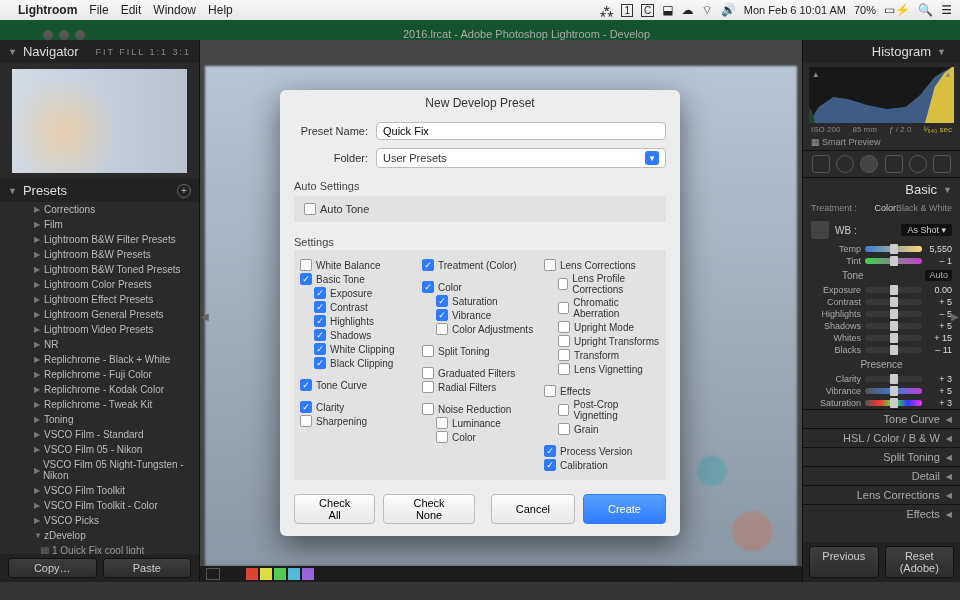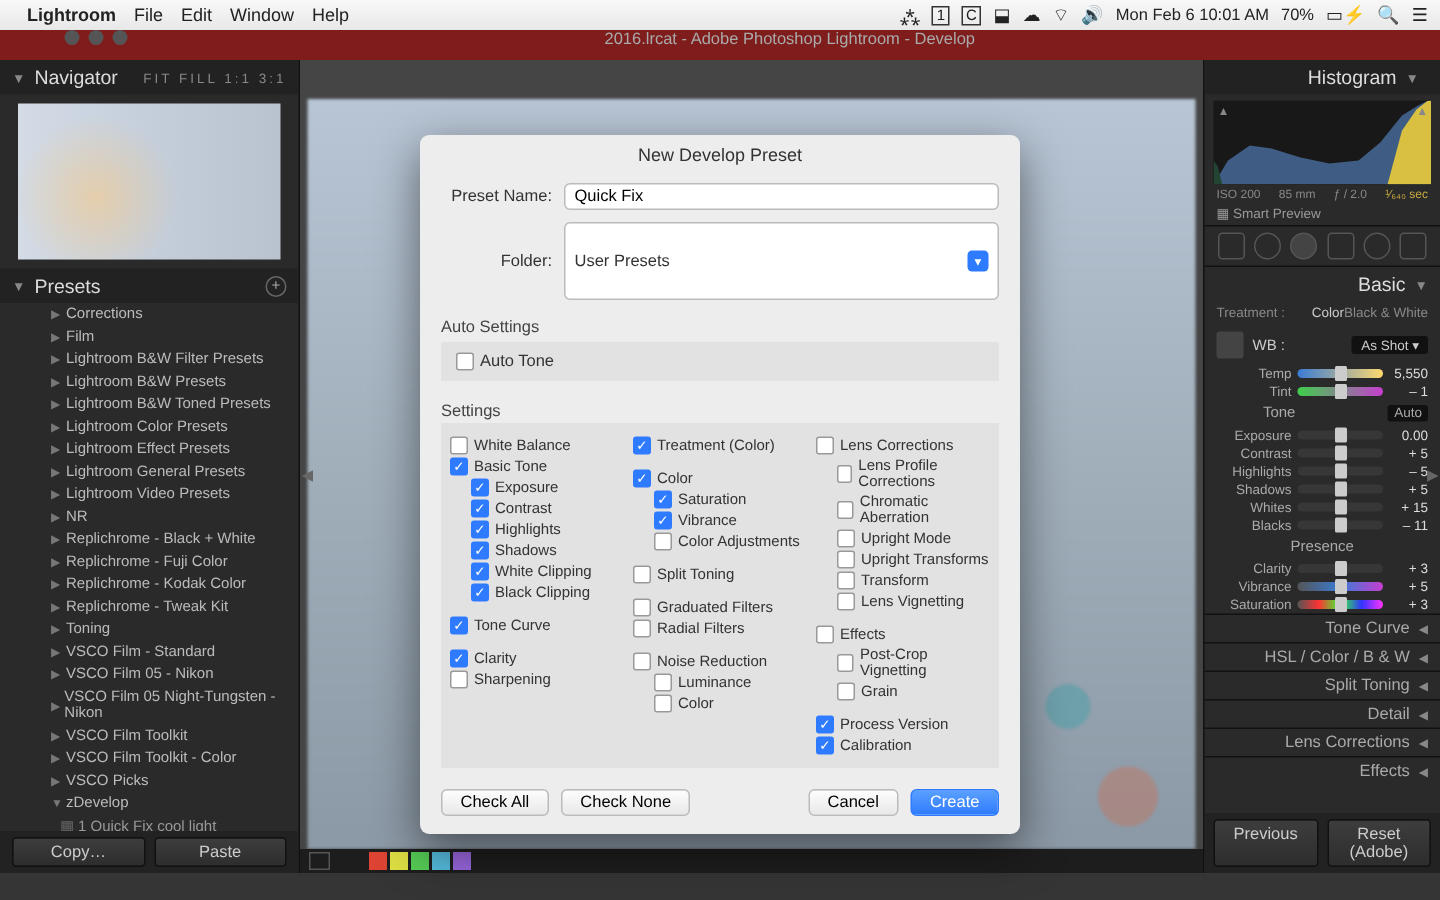--- a/index.html
+++ b/index.html
@@ -8,21 +8,21 @@
   
   .menubar { height: 20px; background: linear-gradient(#f8f8f8,#e8e8e8); display: flex; align-items: center; padding: 0 8px; color: #222; font-size: 12px; }
   .menubar .apple { font-size: 14px; margin-right: 10px; }
   .menubar .app { font-weight: bold; margin-right: 12px; }
   .menubar .menu-item { margin-right: 12px; }
   .menubar .spacer { flex: 1; }
   .menubar .status { margin-left: 8px; font-size: 11px; }
   .menubar .icn { margin-left: 8px; }
 
   
-  .titlebar { height: 20px; background: #7f1d1d; display: flex; align-items: flex-start; font-size: 11px; color: #aaa; padding-left: 35px; }
+  .titlebar { height: 20px; background: #14532d; display: flex; align-items: flex-end; font-size: 11px; color: #aaa; padding-left: 35px; }
   .titlebar .dots { display: flex; gap: 6px; margin: 0 8px; }
   .titlebar .dot { width: 10px; height: 10px; border-radius: 50%; background: #555; }
   .titlebar .title { flex: 1; text-align: center; }
 
   
   .workspace { position: absolute; top: 40px; bottom: 18px; left: 0; right: 0; display: flex; }
 
   
   .panel-left { width: 200px; background: #2a2a2a; display: flex; flex-direction: column; border-right: 1px solid #111; }
   .section-header { display:flex; align-items:center; padding: 4px 8px; background: #222; color: #ddd; font-size: 13px; }
@@ -80,33 +80,33 @@
   .panel-strip .t { margin-left:auto; color:#aaa;}
   .panel-strip .tri{margin-left:6px;font-size:8px;}
   .right-footer{display:flex;gap:6px;padding:4px 6px;background:#222;margin-top:auto;}
 
   
   .modal { position:absolute; top:90px; left:280px; width:400px; background:#ededed; border-radius:6px; box-shadow:0 10px 30px rgba(0,0,0,.5); color:#333; font-size:11px; }
   .modal-title { text-align:center; padding:6px 0 10px; font-size:12px; }
   .modal .form-row { display:flex; align-items:center; padding:2px 14px 6px; }
   .modal .form-row .flabel{ width:74px; text-align:right; margin-right:8px; font-size:11px;}
   .modal input[type=text]{ flex:1; border:1px solid #bbb; border-radius:4px; padding:2px 6px; font-size:11px; background:#fff;}
-  .modal .select { flex:1; border:1px solid #bbb; border-radius:4px; padding:18px 6px; font-size:11px; background:#fff; display:flex; align-items:center;}
+  .modal .select { flex:1; border:1px solid #bbb; border-radius:4px; padding:2px 6px; font-size:11px; background:#fff; display:flex; align-items:center;}
   .modal .select .chev{margin-left:auto;background:#2f7bff;color:#fff;width:14px;height:14px;border-radius:3px;display:flex;align-items:center;justify-content:center;font-size:9px;}
   .modal .group-label{ padding:6px 14px 2px; font-size:11px; color:#444;}
   .modal .auto-box{ margin:2px 14px 8px; background:#e2e2e2; padding:6px 10px;}
   .modal .settings-box{ margin:0 14px 8px; background:#e2e2e2; padding:8px 6px; display:flex; gap:6px;}
   .modal .settings-box .column{ flex:1; font-size:10px; }
   .modal .chk { display:flex; align-items:center; gap:4px; padding:1px 0; }
   .modal .chk.indent{ padding-left:14px; }
   .modal .chk .box{ width:12px;height:12px;border:1px solid #999;border-radius:2px;background:#fff;display:flex;align-items:center;justify-content:center;font-size:9px;color:#fff;}
   .modal .chk .box.checked{background:#2f7bff;border-color:#2f7bff;}
   .modal .chk .box.checked::after{content:"✓";}
   .modal .btn-row{ display:flex; padding:6px 14px 12px; gap:8px; }
-  .modal .mbtn{ background:linear-gradient(#fdfdfd,#e8e8e8); border:1px solid #bbb; border-radius:4px; padding:2px 12px; font-size:11px; }
+  .modal .mbtn{ background:linear-gradient(#fdfdfd,#e8e8e8); border:1px solid #bbb; border-radius:4px; padding:2px 24px; font-size:11px; }
   .modal .mbtn.primary{ background:linear-gradient(#5aa0ff,#2f7bff); color:#fff; border-color:#2f7bff;}
   .modal .btn-row .spacer{flex:1;}
 
   .edge-arrow { position:absolute; top:50%; color:#666; font-size:10px; }
   .edge-arrow.left{left:1px;} .edge-arrow.right{right:1px;}
 </style>
 </head>
 <body>
 
 <div class="menubar">

